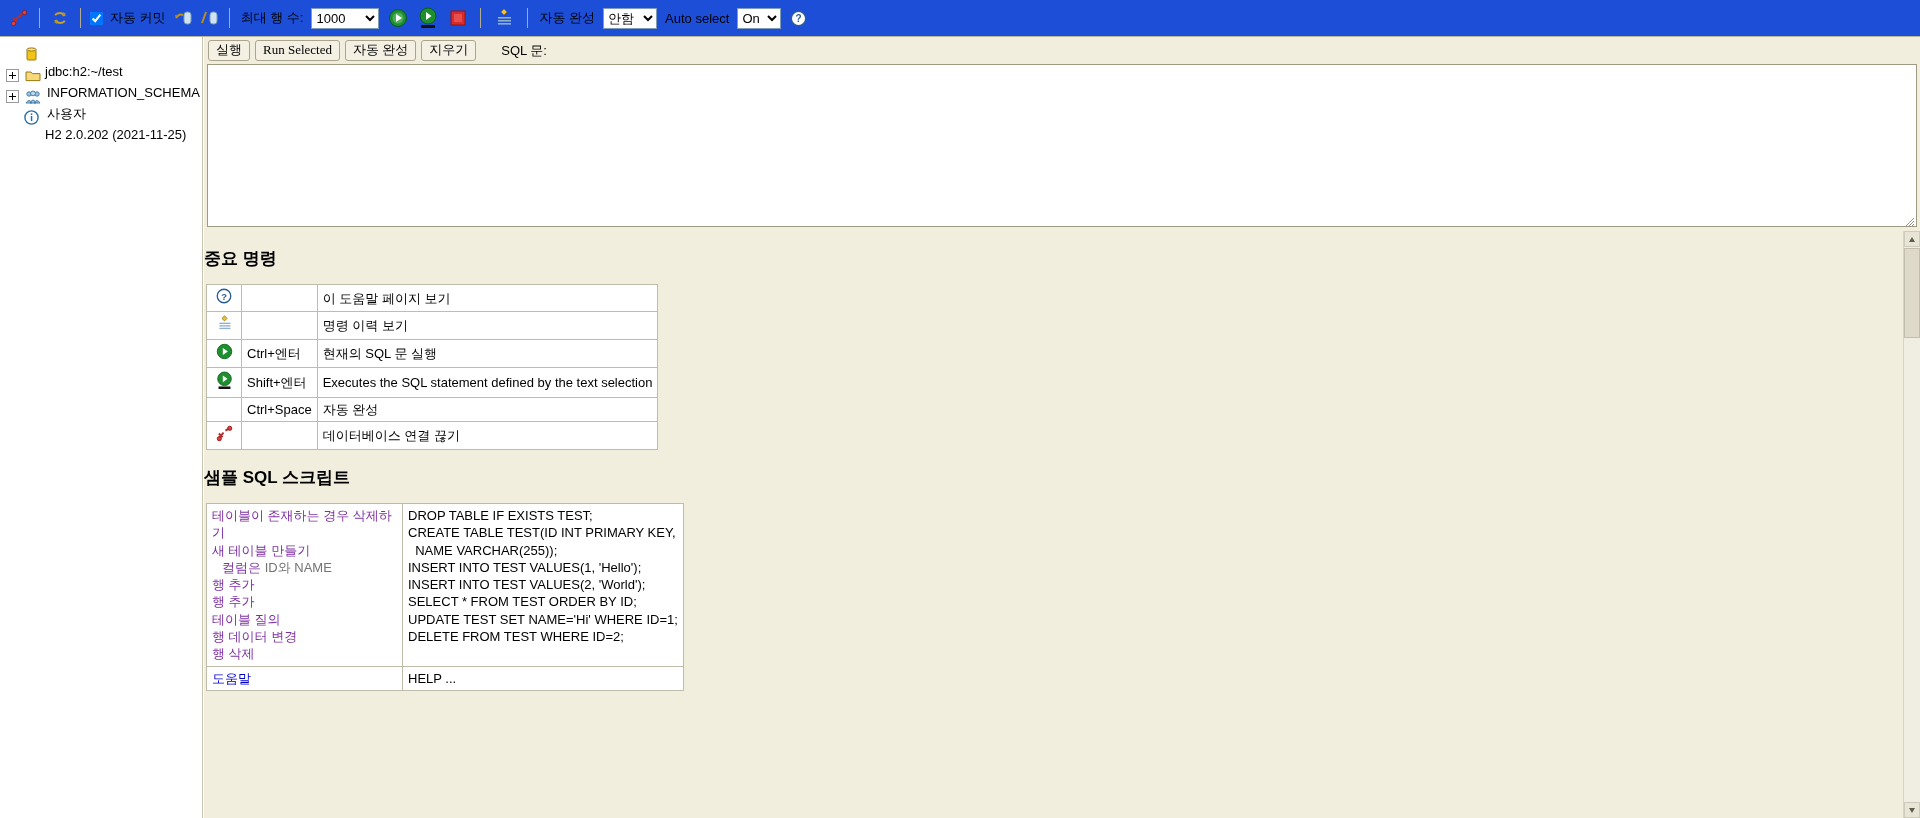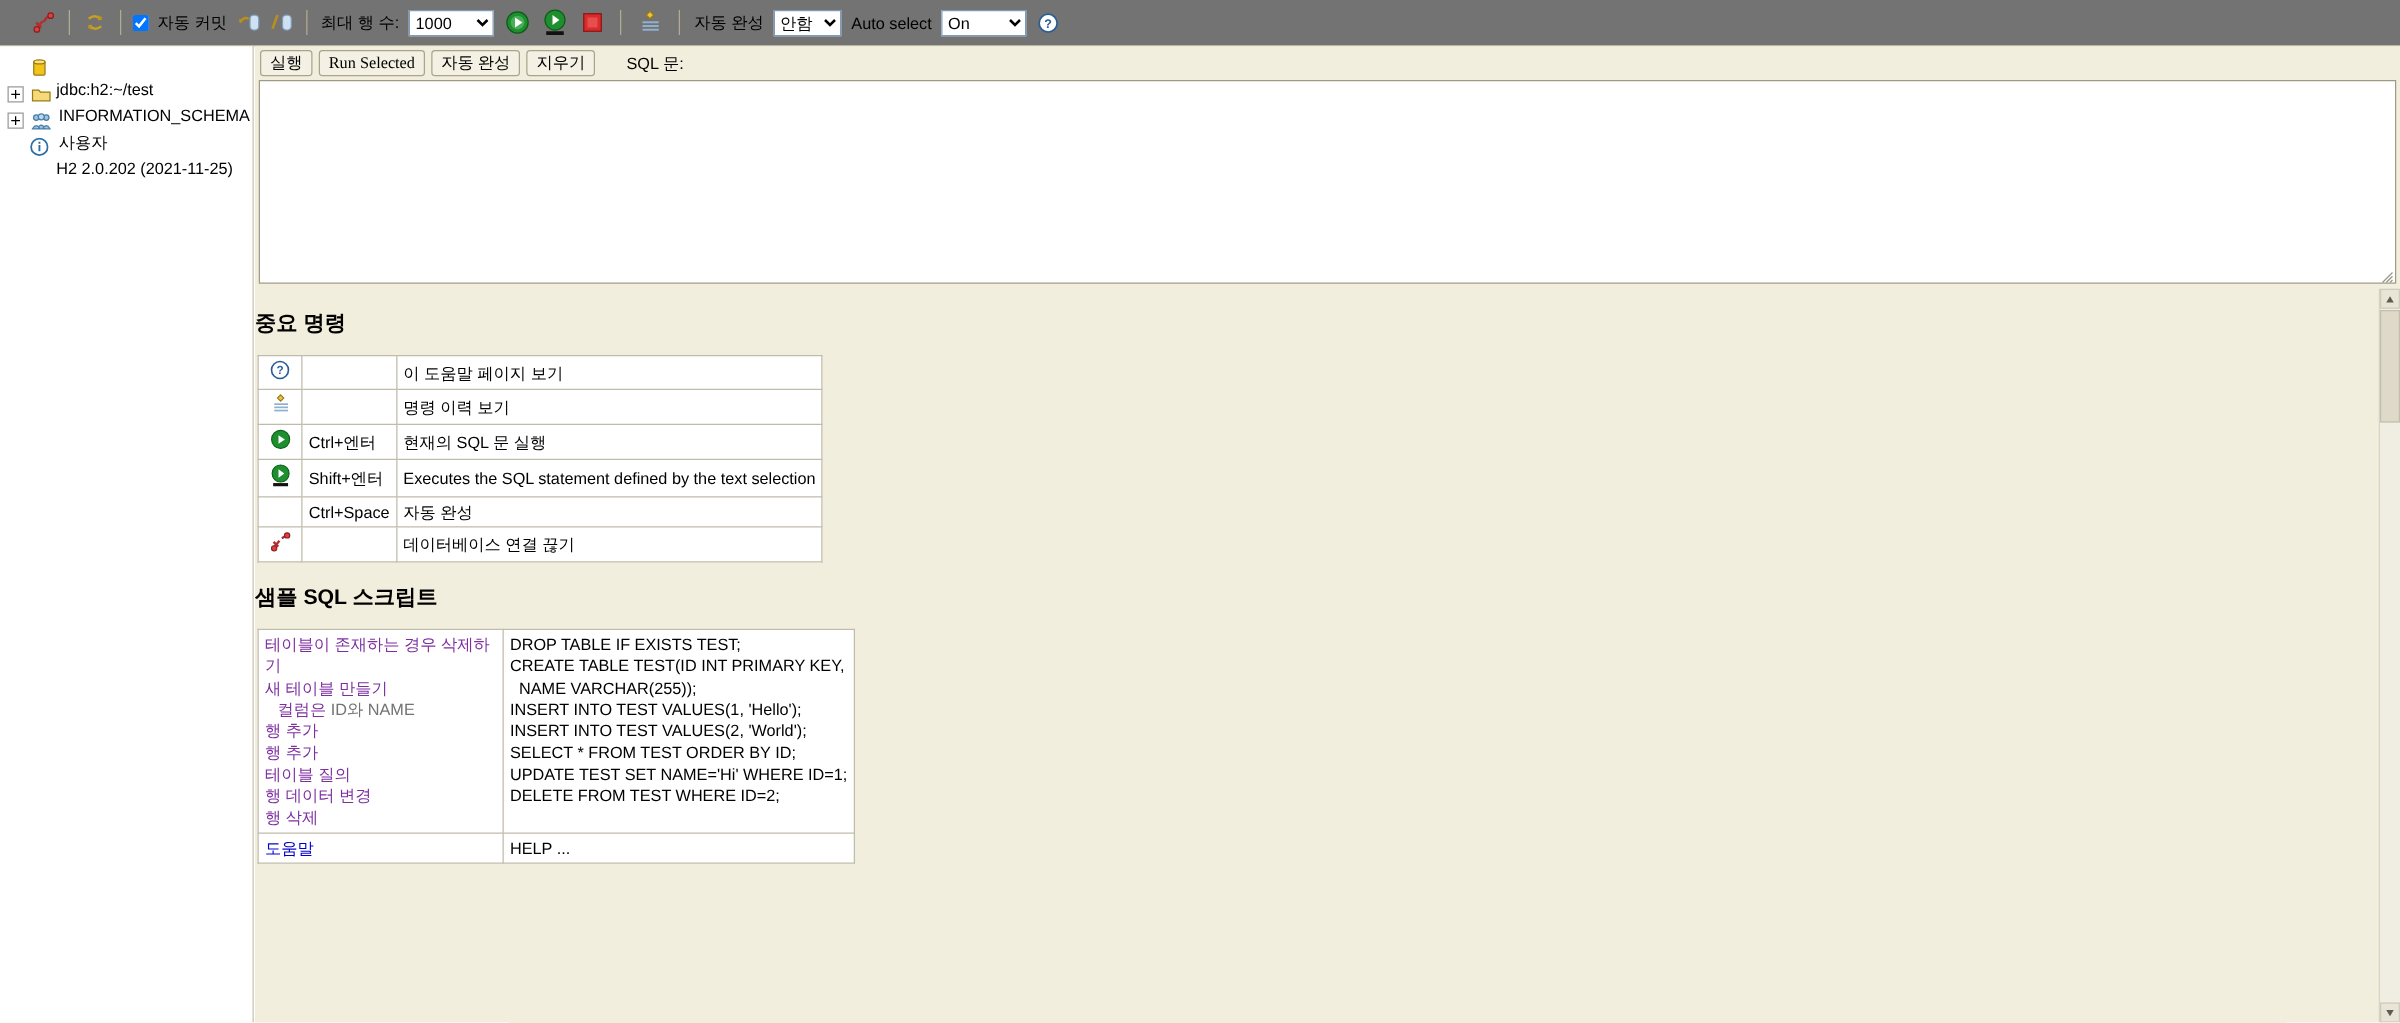--- a/index.html
+++ b/index.html
@@ -13,24 +13,24 @@
     font-family: "Liberation Sans", sans-serif;
     font-size: 13px;
     color: #000000;
   }
   .app { position: relative; width: 1920px; height: 818px; }
 
   
   .toolbar {
     position: absolute; left: 0; top: 0;
     width: 1920px; height: 37px;
-    background: #737373;
+    background: #1d4ed8;
     border-bottom: 1px solid #b9b59c;
     display: flex; align-items: center;
-    padding-left: 22px;
+    padding-left: 6px;
     box-sizing: border-box;
     white-space: nowrap;
   }
   .tb-icon {
     width: 26px; height: 24px;
     display: inline-flex; align-items: center; justify-content: center;
     cursor: pointer;
     flex: 0 0 auto;
   }
   .tb-sep {
@@ -49,21 +49,21 @@
     font-family: "Liberation Sans", sans-serif;
     font-size: 13px;
     height: 21px;
     border: 1px solid #7f9db9;
     background: #fff;
     margin: 0 4px;
     flex: 0 0 auto;
   }
   .sel-rows { width: 68px; }
   .sel-auto { width: 54px; }
-  .sel-on { width: 68px; }
+  .sel-on { width: 44px; }
 
   
   .sidebar {
     position: absolute; left: 0; top: 37px;
     width: 203px; height: 781px;
     background: #ffffff;
     border-right: 1px solid #c8c4ae;
     box-sizing: border-box;
     padding: 7px 0 0 6px;
     overflow: hidden;

